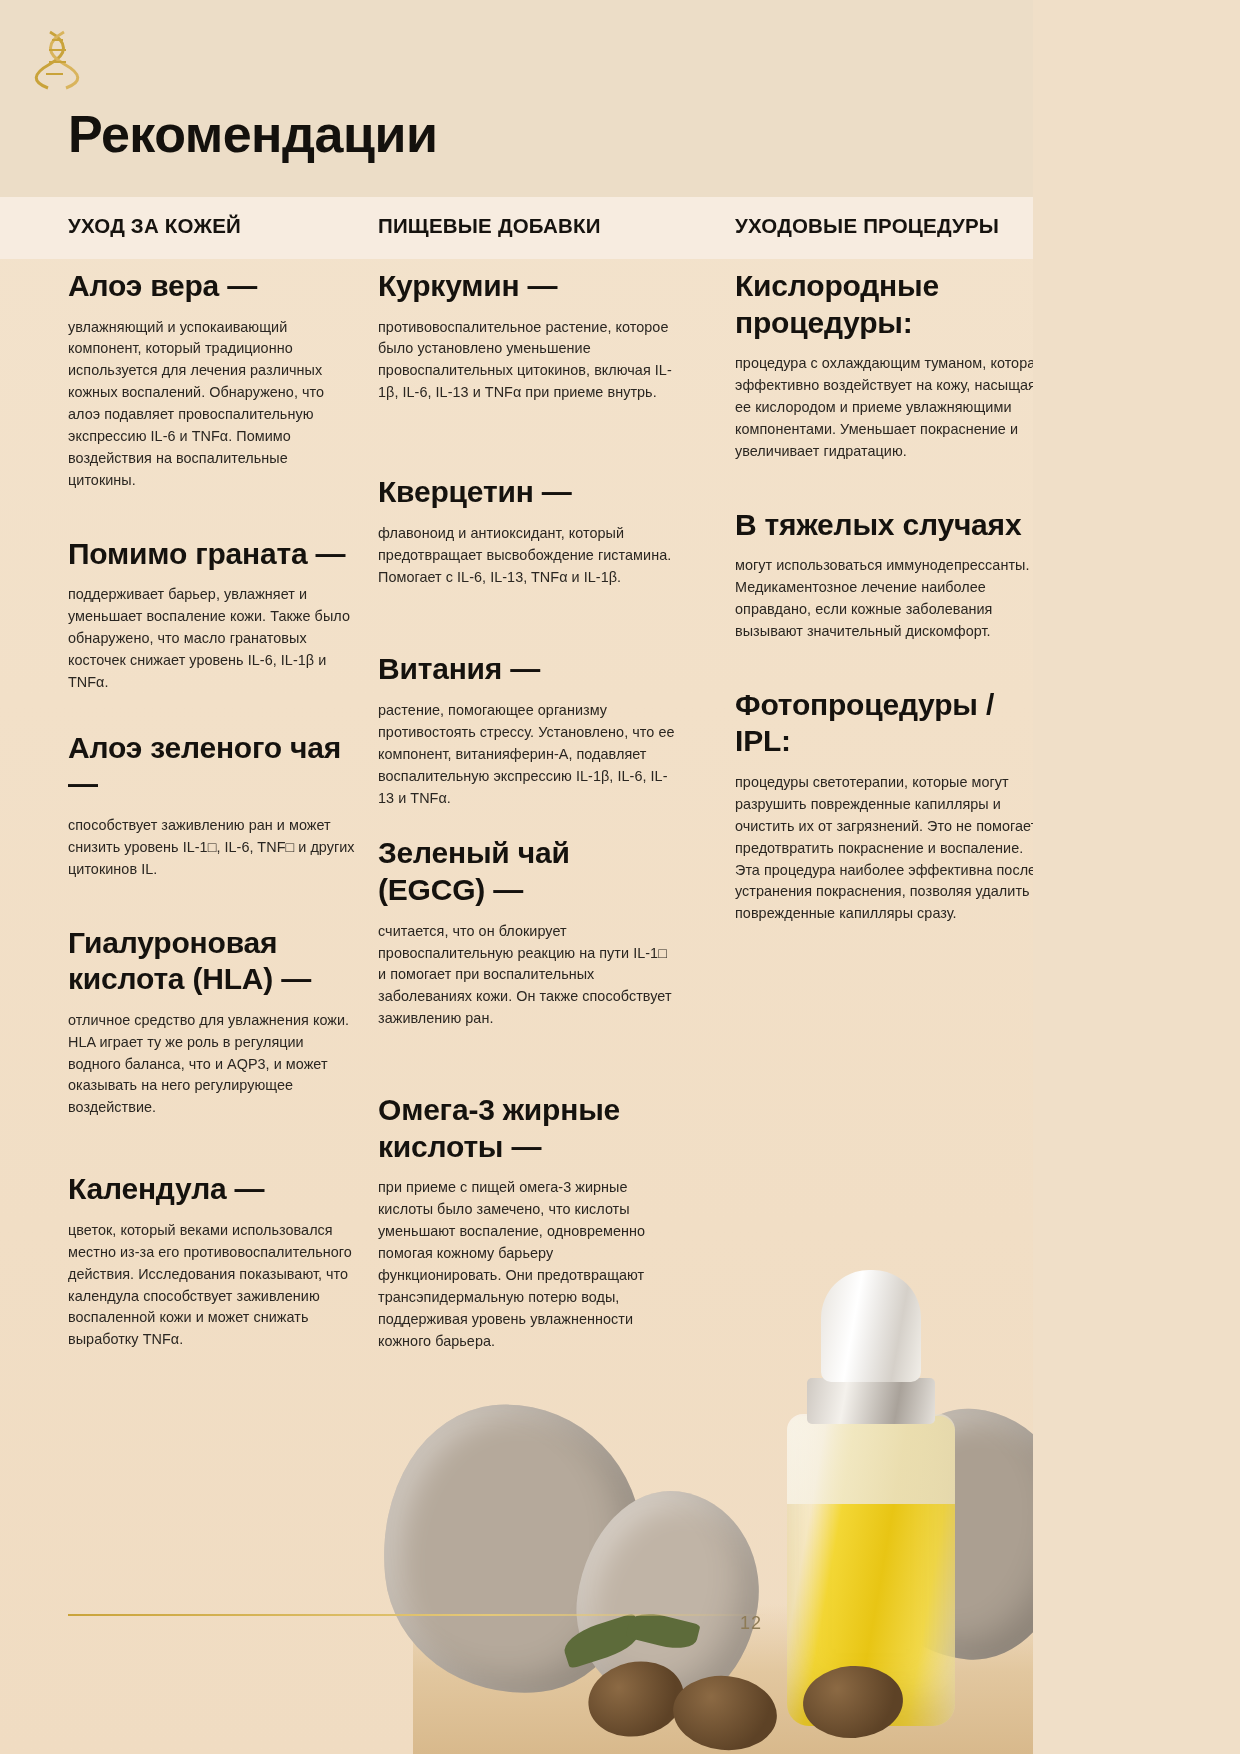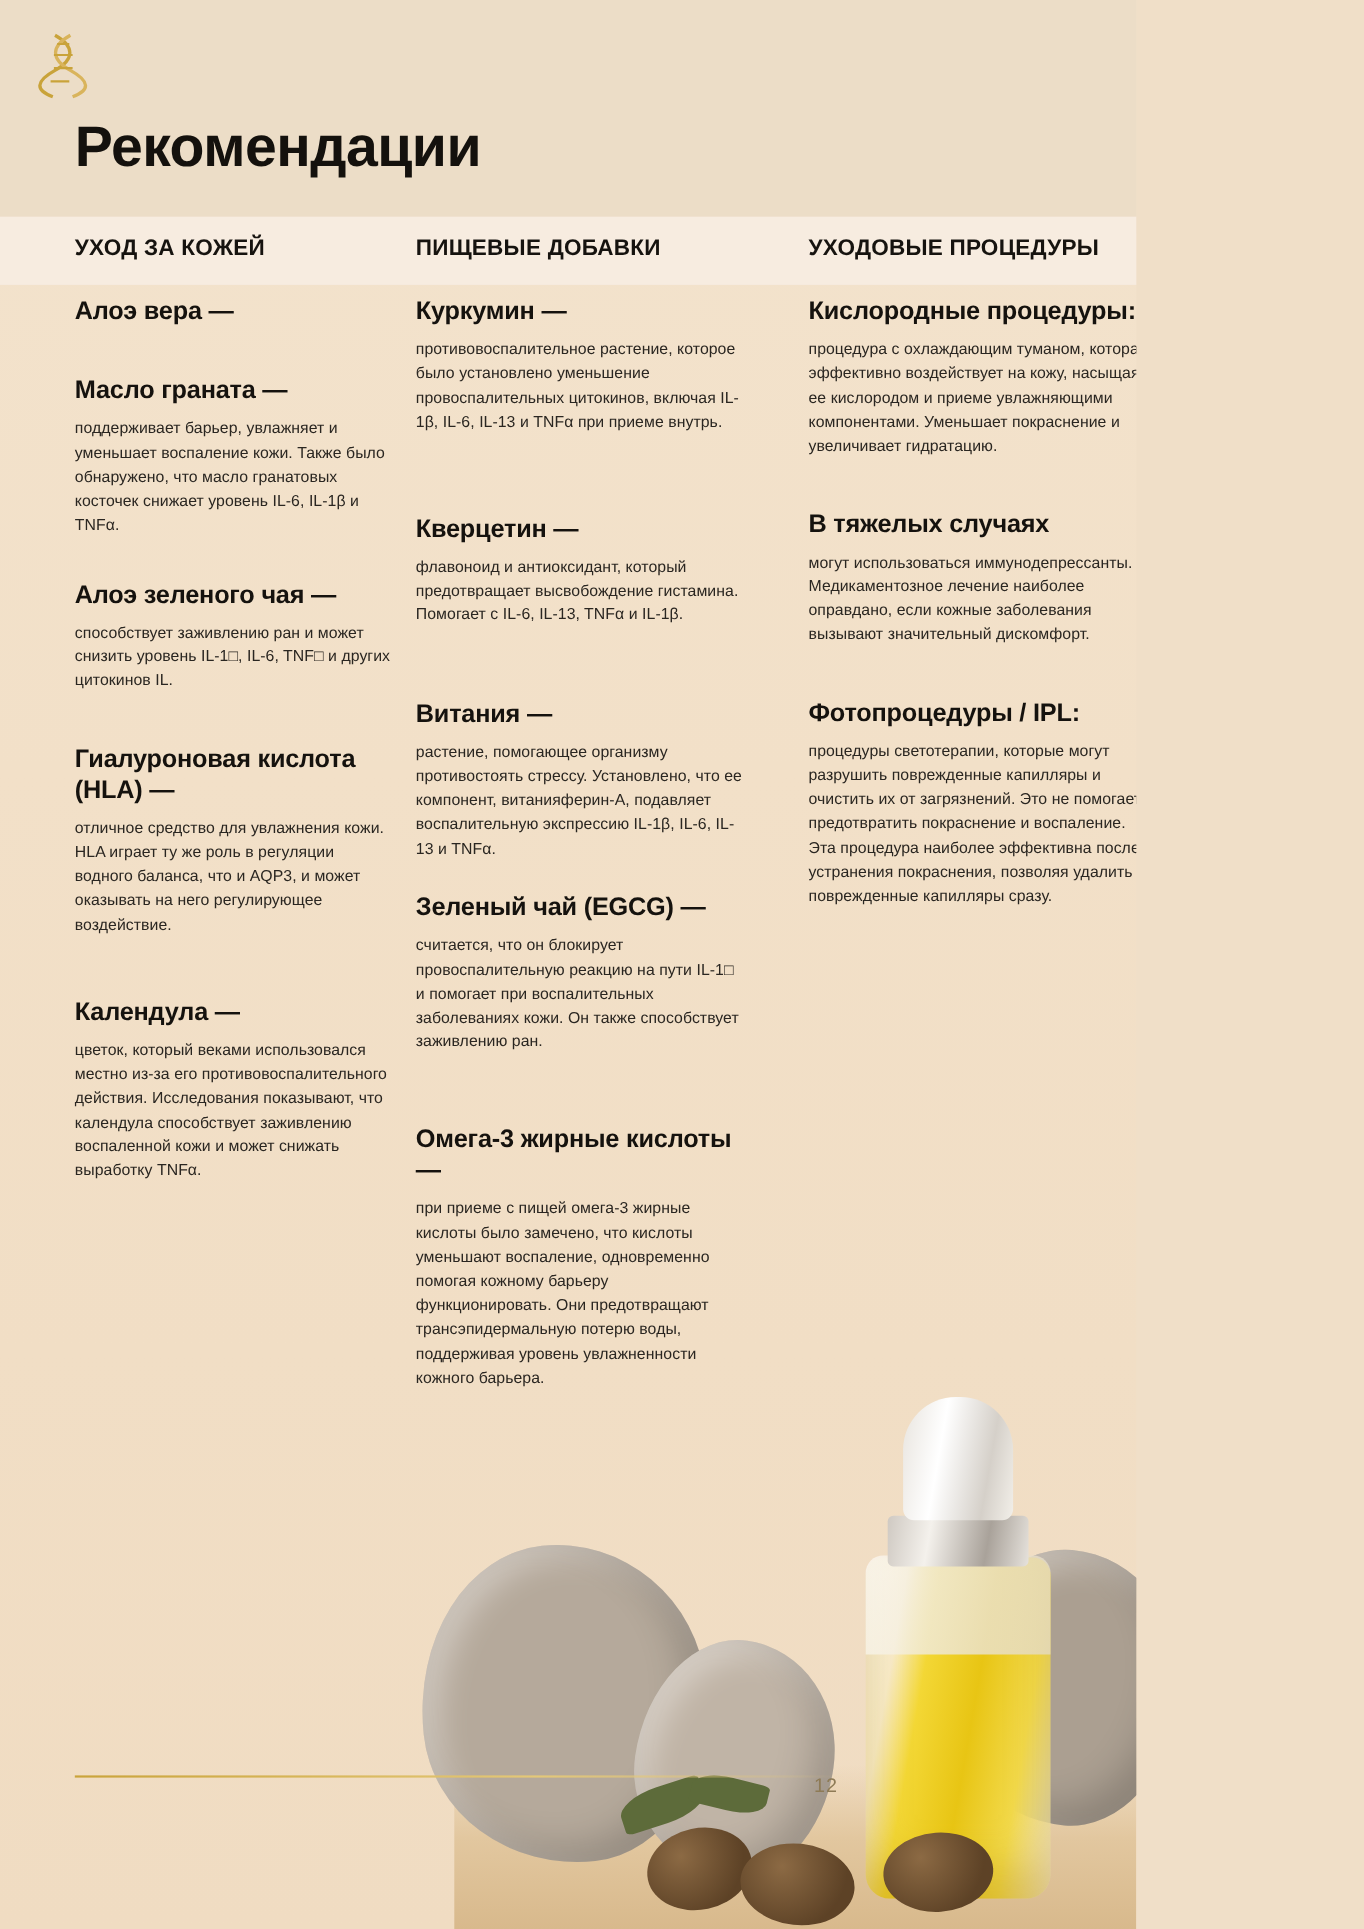--- a/index.html
+++ b/index.html
@@ -77,21 +77,21 @@
   .col {
     position: absolute;
     top: 0;
   }
   .col1 { left: 68px; width: 290px; }
   .col2 { left: 378px; width: 300px; }
   .col3 { left: 735px; width: 310px; }
 
   .entry { margin-bottom: 26px; }
   .entry h3 {
-    font-size: 23px;
+    font-size: 30px;
     font-weight: bold;
     color: #15120e;
     line-height: 1.22;
     margin-bottom: 12px;
     letter-spacing: -0.2px;
   }
   .entry p {
     font-size: 14.4px;
     line-height: 1.52;
     color: #2a2621;
@@ -233,23 +233,24 @@
   <div class="col-head-strip"></div>
   <div class="col-head c1">УХОД ЗА КОЖЕЙ</div>
   <div class="col-head c2">ПИЩЕВЫЕ ДОБАВКИ</div>
   <div class="col-head c3">УХОДОВЫЕ ПРОЦЕДУРЫ</div>
 
   <div class="columns">
 
     <div class="col col1">
       <div class="entry">
         <h3>Алоэ вера —</h3>
-      </div>
-      <div class="entry">
-        <h3>Масло граната —</h3>
+        <p>увлажняющий и успокаивающий компонент, который традиционно используется для лечения различных кожных воспалений. Обнаружено, что алоэ подавляет провоспалительную экспрессию IL-6 и TNFα. Помимо воздействия на воспалительные цитокины.</p>
+      </div>
+      <div class="entry">
+        <h3>Помимо граната —</h3>
         <p>поддерживает барьер, увлажняет и уменьшает воспаление кожи. Также было обнаружено, что масло гранатовых косточек снижает уровень IL-6, IL-1β и TNFα.</p>
       </div>
       <div class="entry">
         <h3>Алоэ зеленого чая —</h3>
         <p>способствует заживлению ран и может снизить уровень IL-1□, IL-6, TNF□ и других цитокинов IL.</p>
       </div>
       <div class="entry">
         <h3>Гиалуроновая кислота (HLA) —</h3>
         <p>отличное средство для увлажнения кожи. HLA играет ту же роль в регуляции водного баланса, что и AQP3, и может оказывать на него регулирующее воздействие.</p>
       </div>

